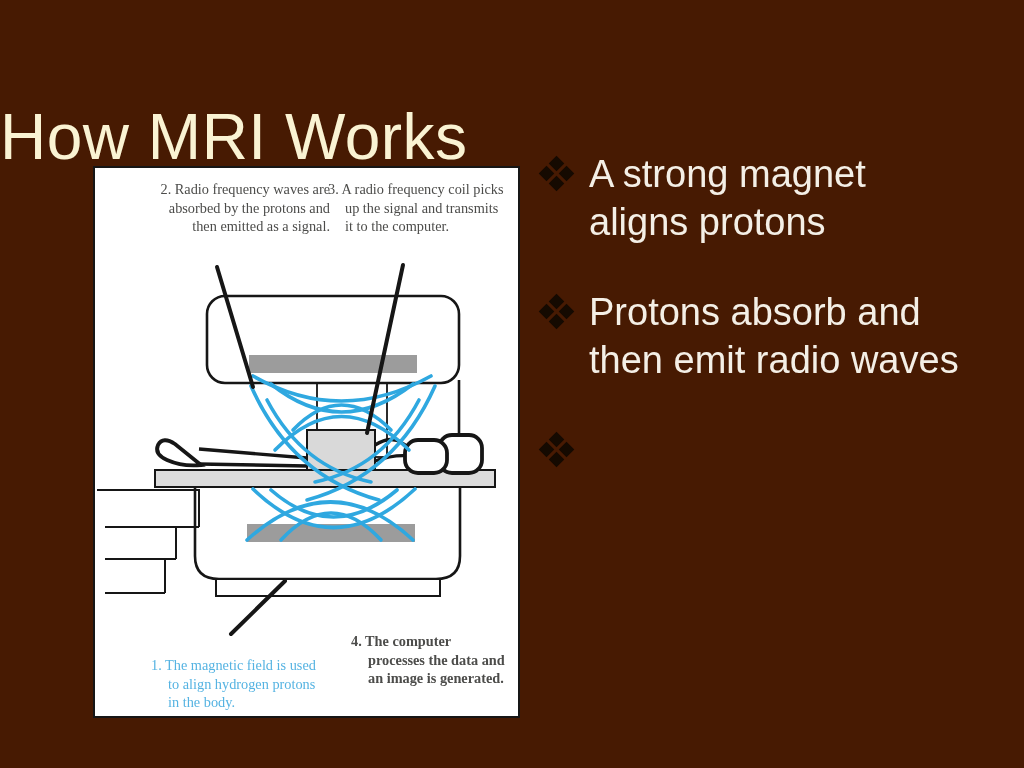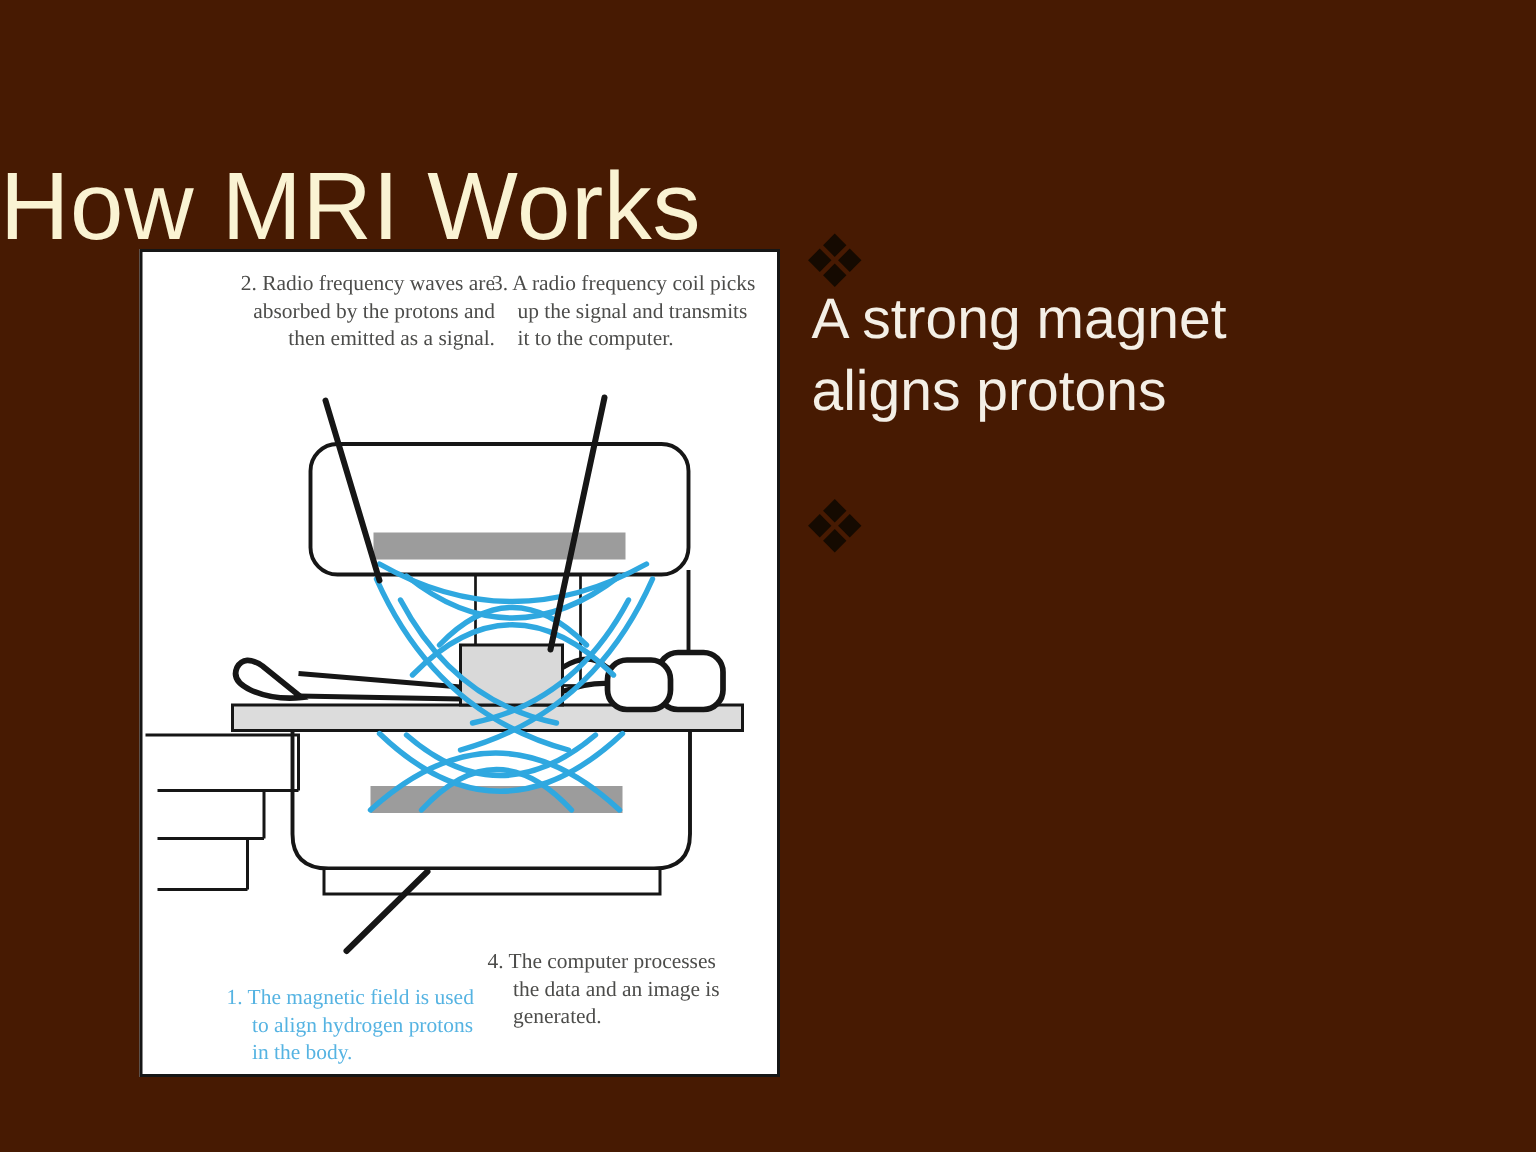--- a/index.html
+++ b/index.html
@@ -32,35 +32,35 @@
     position:absolute;
     font-family:"Liberation Serif", serif;
     font-size:14.3px;line-height:1.3;
     color:var(--label_gray);
     padding-left:17px;text-indent:-17px;
   }
   .dlabel.blue{color:var(--label_blue);}
   .lbl2{left:46px;top:12px;width:172px;text-align:right;}
   .lbl3{left:233px;top:12px;width:162px;}
   .lbl1{left:56px;top:464px;width:152px;margin-top:24px;}
-  .lbl4{left:230px;top:464px;width:142px;}
+  .lbl4{left:256px;top:464px;width:142px;font-weight:bold;}
   
   .ink{stroke:var(--line_color);fill:none;}
   .ink-fill{stroke:var(--line_color);fill:#fff;}
   .magnet{fill:var(--magnet_gray);stroke:none;}
   .table{fill:var(--table_gray);stroke:var(--line_color);}
   .coil{fill:#D9D9D9;stroke:var(--line_color);}
   .wave{stroke:var(--wave_color);fill:none;stroke-width:3.6;stroke-linecap:round;}
   .pointer{stroke:var(--line_color);stroke-width:4;stroke-linecap:round;fill:none;}
   
   .bullets{
     position:absolute;left:541px;top:150px;width:450px;
     list-style:none;margin:0;padding:0;
   }
-  .bullet{display:flex;margin:0 0 42px 0;flex-direction:column;}
+  .bullet{display:flex;margin:0 0 42px 0;}
   .bullet-icon{
     position:relative;flex:none;width:31px;height:31px;margin-top:8px;margin-right:17px;
   }
   .bullet-icon i{
     position:absolute;width:11px;height:11px;
     background:var(--bullet_color);
     transform:rotate(45deg);
   }
   .bullet-icon i:nth-child(1){left:10px;top:0;}
   .bullet-icon i:nth-child(2){left:0;top:10px;}
@@ -140,14 +140,23 @@
       </span>
     <span class="bullet-text">A strong magnet aligns protons</span>
   </li>
   <li class="bullet">
     <span class="bullet-icon">
         <i></i>
         <i></i>
         <i></i>
         <i></i>
       </span>
+    <span class="bullet-text">Protons absorb and then emit radio waves</span>
+  </li>
+  <li class="bullet">
+    <span class="bullet-icon">
+        <i></i>
+        <i></i>
+        <i></i>
+        <i></i>
+      </span>
   </li>
 </ul>
 
 </body></html>

